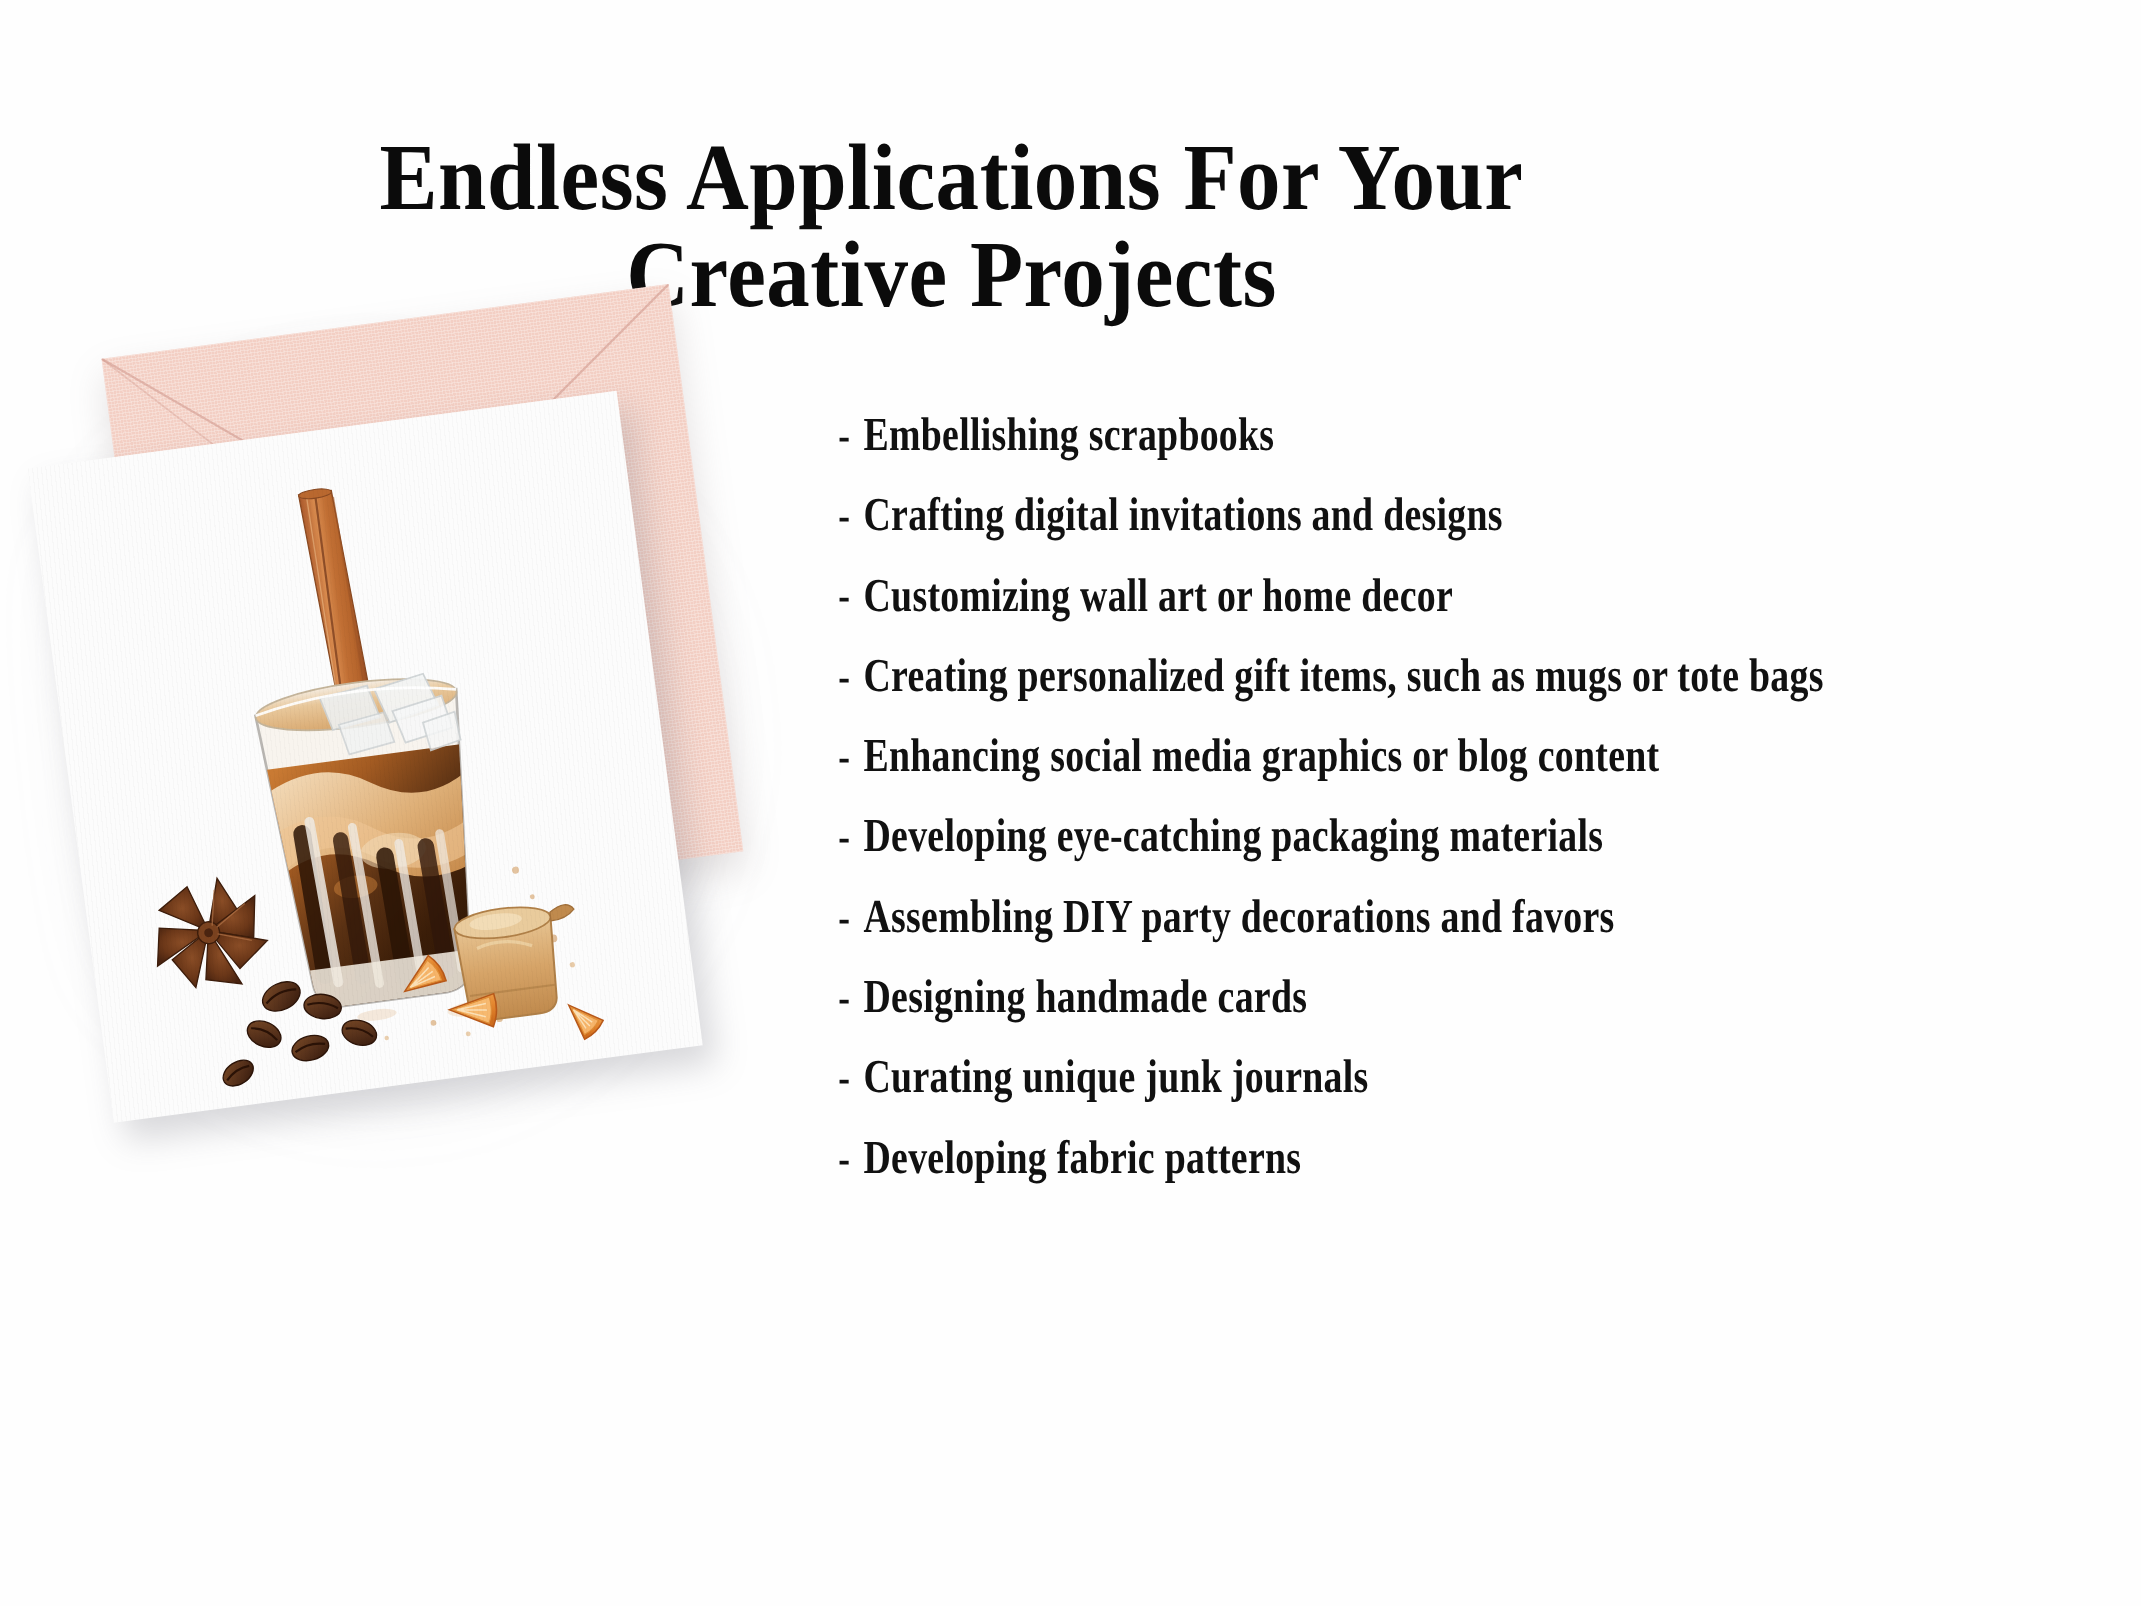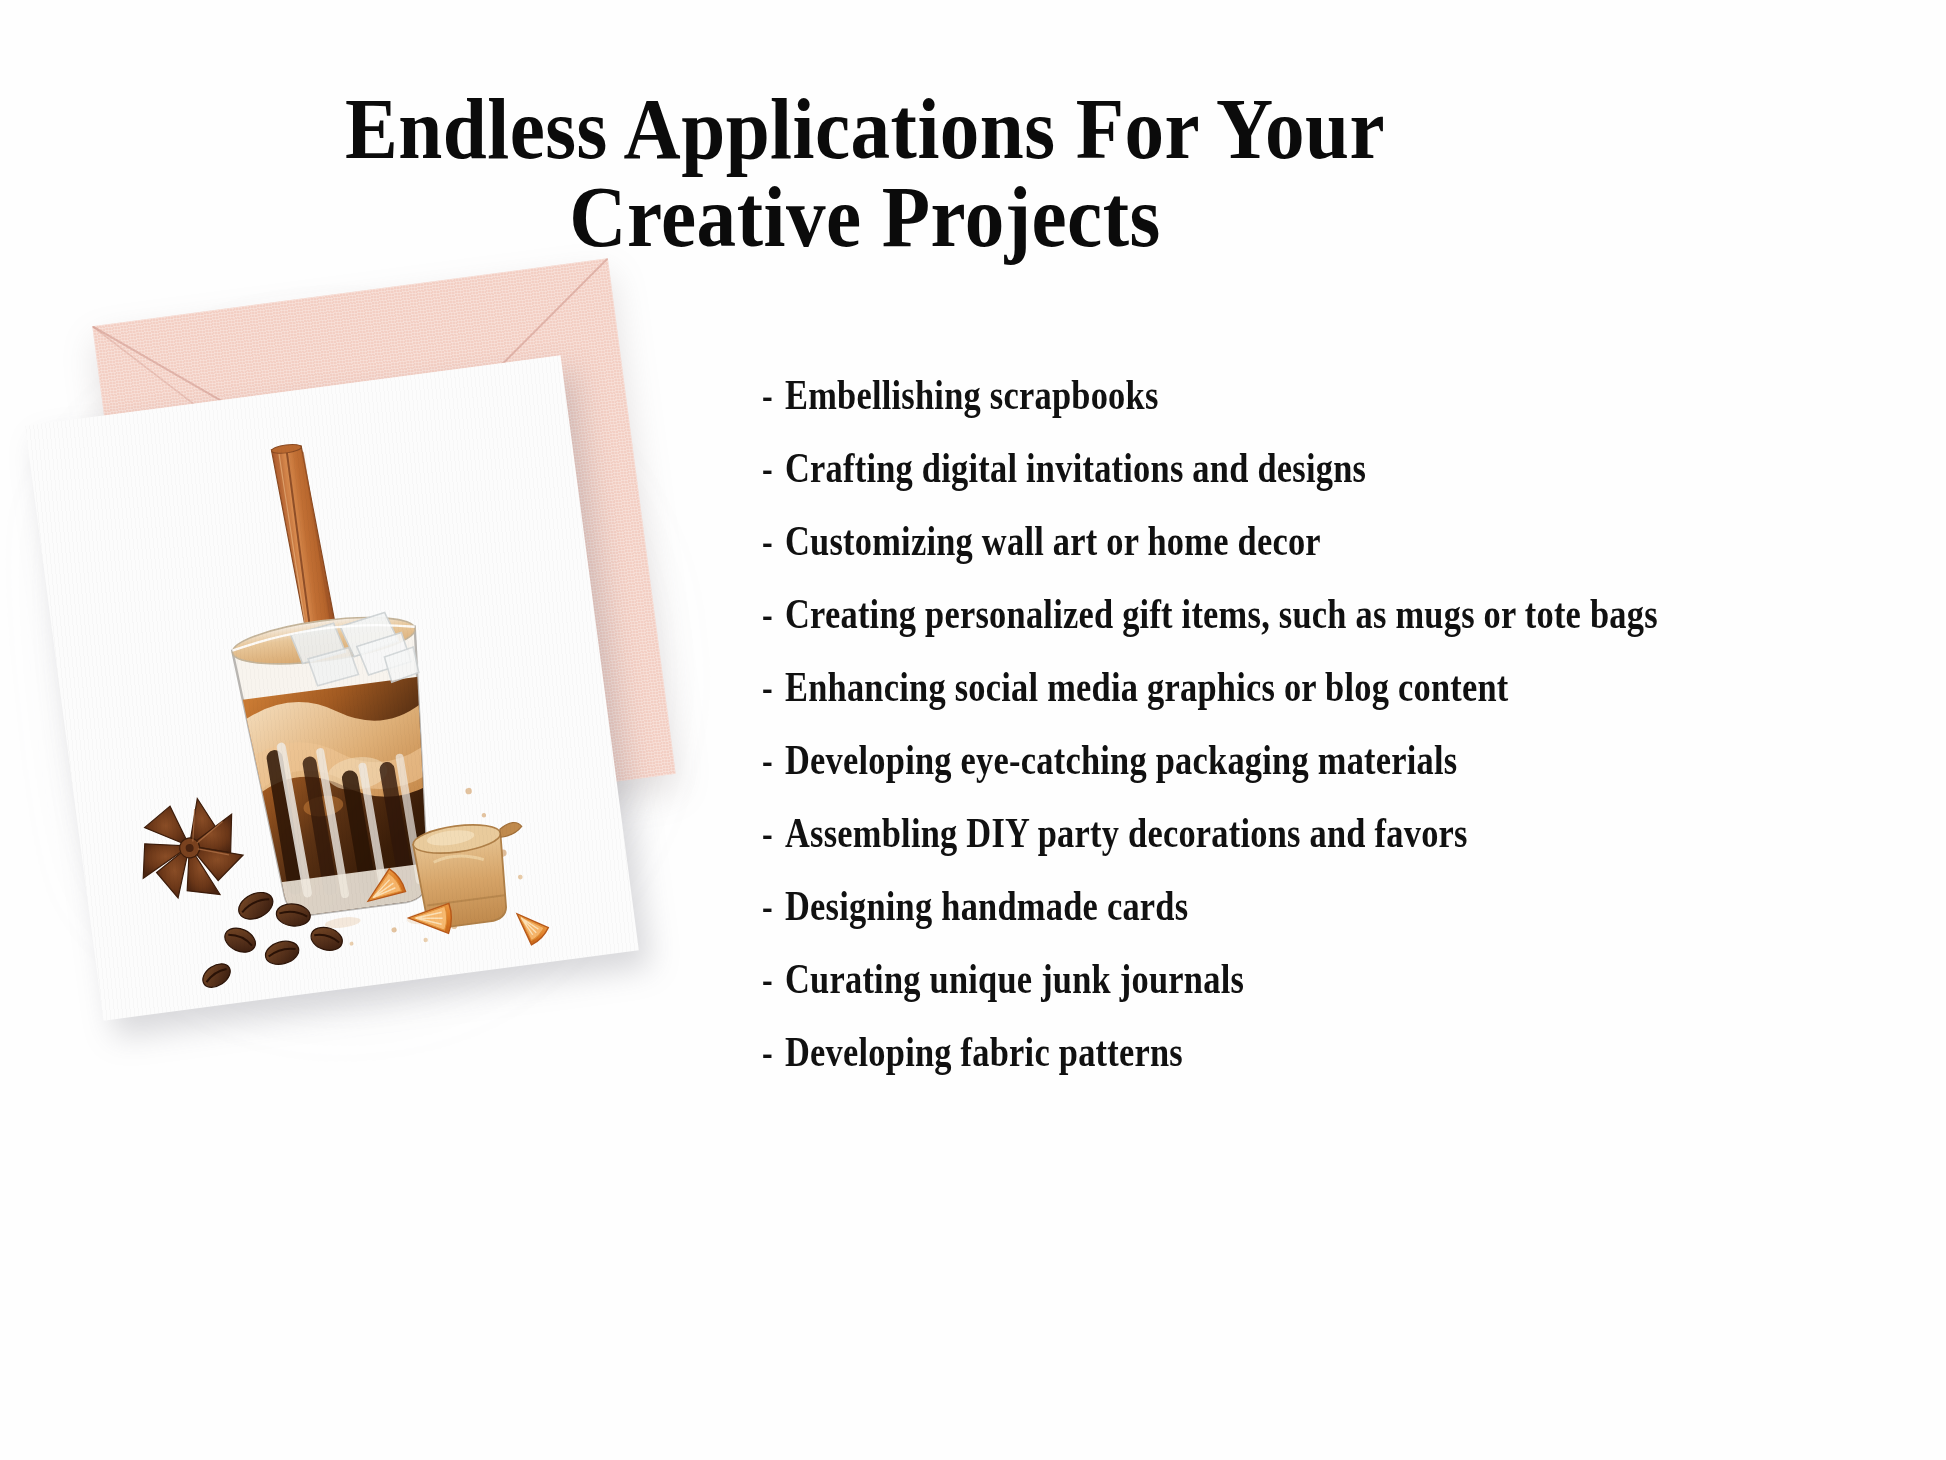--- a/index.html
+++ b/index.html
@@ -22,21 +22,21 @@
     width: 1946px;
     height: 1460px;
     background: #fefefe;
     overflow: hidden;
   }
 
   
   #title-block {
     position: absolute;
     left: 0;
-    top: 86px;
+    top: 118px;
     width: 1730px;
     text-align: center;
     pointer-events: none;
   }
   .title-line {
     display: block;
     font-family: "Liberation Serif", "DejaVu Serif", serif;
     font-weight: 700;
     font-size: 86px;
     line-height: 1.02;

